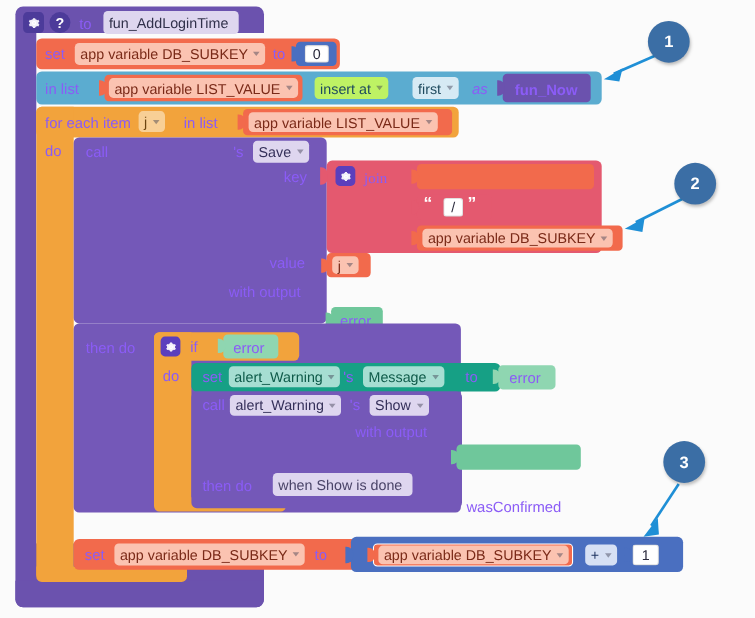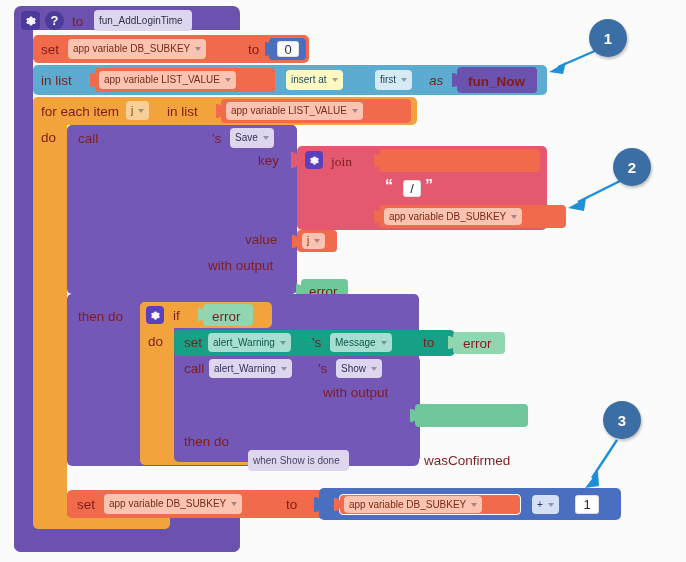--- a/index.html
+++ b/index.html
@@ -27,32 +27,32 @@
     position: absolute;
     box-sizing: border-box;
     border-radius: 5px;
     color: #ffffff;
     font-size: 13.5px;
     line-height: 1;
     white-space: nowrap;
   }
   .lbl {
     position: absolute;
-    color: #7f1d1d;
+    color: #8b5cf6;
     font-size: 13.5px;
     white-space: nowrap;
     line-height: 1;
   }
 
   
   .field {
     position: absolute;
     box-sizing: border-box;
     border-radius: 4px;
-    font-size: 10px;
+    font-size: 13px;
     color: #2b2b3d;
     background: rgba(255,255,255,0.80);
     display: flex;
     align-items: center;
     padding: 0 5px;
     white-space: nowrap;
     line-height: 1;
   }
   .field .cap { padding-right: 4px; }
   .caret {
@@ -147,21 +147,21 @@
   </div>
 
   <div class="blk" style="left:33px; top:65px; width:514px; height:30px; background:#5bacd0;"></div>
   <div class="lbl" style="left:41px; top:74px;">in list</div>
   <div class="blk" style="left:95px; top:68px; width:180px; height:24px; background:#f26a4c; border-radius:4px;"></div>
   <div class="plug" style="left:90px; top:73px; background:#f26a4c;"></div>
   <div class="field" style="left:99px; top:71px; height:18px; background:#fbc3b1; color:#7a2a18;">
     <span class="cap">app variable LIST_VALUE</span>
     <span class="caret"></span>
   </div>
-  <div class="field" style="left:286px; top:70px; height:20px; background:#fef9c3; color:#1e4a5e;">
+  <div class="field" style="left:286px; top:70px; height:20px; background:#bef264; color:#1e4a5e;">
     <span class="cap">insert at</span>
     <span class="caret"></span>
   </div>
   <div class="field" style="left:375px; top:70px; height:20px; background:#d6eaf4; color:#1e4a5e;">
     <span class="cap">first</span>
     <span class="caret"></span>
   </div>
   <div class="lbl" style="left:429px; top:74px;font-style:italic;">as</div>
   <div class="blk" style="left:457px; top:67px; width:80px; height:26px; background:#6b52ae; border-radius:4px;"></div>
   <div class="plug" style="left:452px; top:73px; background:#6b52ae;"></div>
@@ -277,21 +277,21 @@
   <div class="lbl" style="left:318px; top:362px;">'s</div>
   <div class="field" style="left:336px; top:359px; height:19px; background:#ded6ef; color:#35305a;">
     <span class="cap">Show</span>
     <span class="caret"></span>
   </div>
   <div class="lbl" style="left:323px; top:386px;">with output</div>
   <div class="blk" style="left:415px; top:404px; width:113px; height:23px; background:#6fc79b; border-radius:4px;"></div>
   <div class="plug" style="left:410px; top:409px; background:#6fc79b; height:13px;"></div>
   <div class="lbl" style="left:424px; top:410px;margin-top:44px;">wasConfirmed</div>
   <div class="lbl" style="left:184px; top:435px;">then do</div>
-  <div class="field" style="left:248px; top:450px; height:21px; background:#ded6ef; color:#4a4468;">
+  <div class="field" style="left:248px; top:430px; height:21px; background:#ded6ef; color:#4a4468;">
     <span class="cap">when Show is done</span>
   </div>
 
   <div class="blk" style="left:67px; top:490px; width:263px; height:28px; background:#f26a4c;"></div>
   <div class="lbl" style="left:77px; top:498px;">set</div>
   <div class="field" style="left:104px; top:494px; height:20px; background:#fbc3b1; color:#7a2a18;">
     <span class="cap">app variable DB_SUBKEY</span>
     <span class="caret"></span>
   </div>
   <div class="lbl" style="left:286px; top:498px;">to</div>

